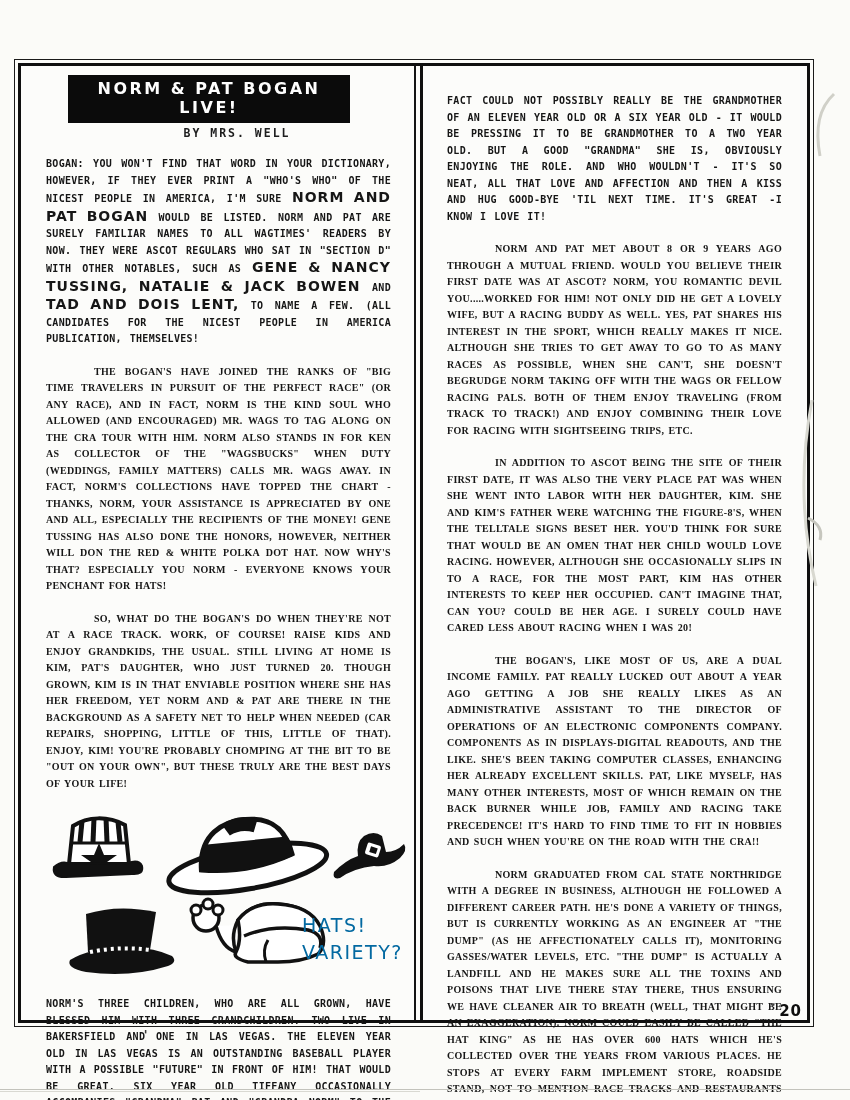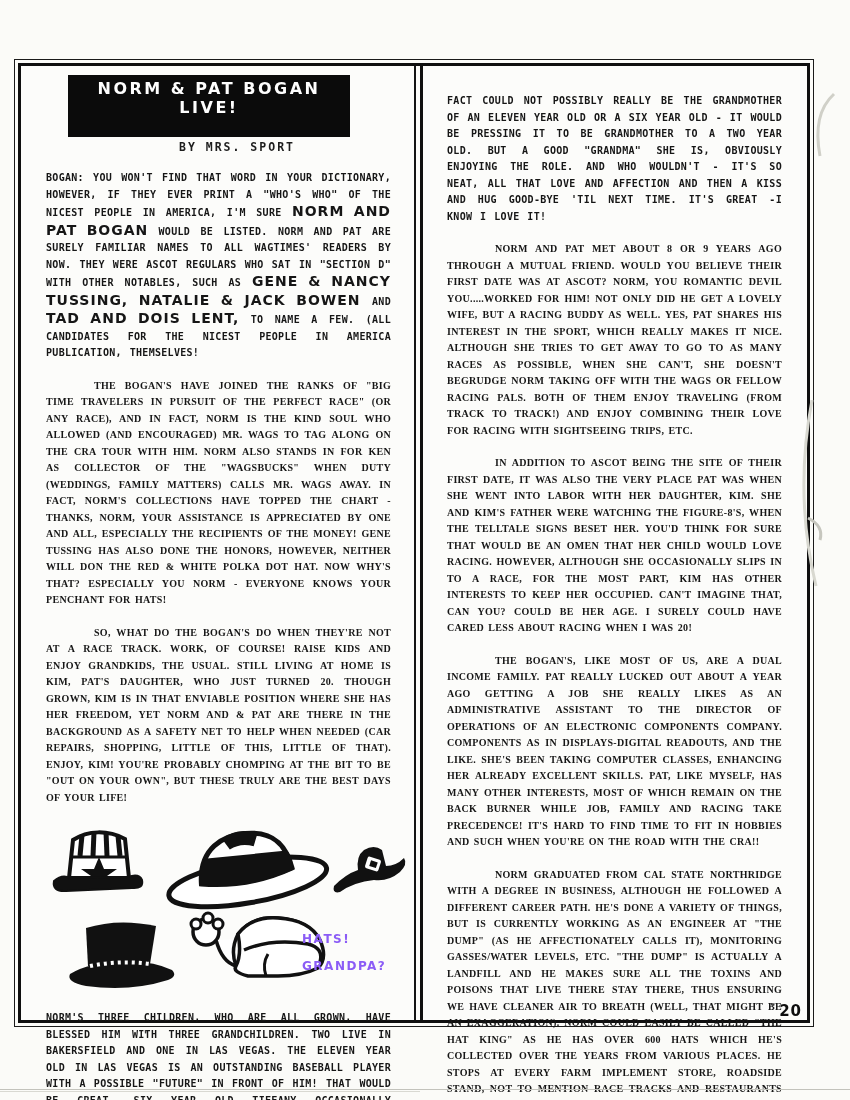--- a/index.html
+++ b/index.html
@@ -22,21 +22,21 @@
   .col-left{width:393px;padding:5px 7px 0 9px;}
   .col-right{flex:1;padding:11px 9px 0 8px;position:relative;}
   .divider{width:4px;border-left:2px solid #141414;border-right:3px solid #0f0f0f;}
   
   .header{margin:4px 0 9px 0;}
   .title-bar{
     display:block;width:278px;margin-left:38px;
     background:#0b0b0b;color:#fefefe;text-align:center;
     font-family:"DejaVu Sans",sans-serif;font-weight:bold;
     font-size:16px;letter-spacing:2.5px;
-    padding:4px 2px 20px 2px;
+    padding:4px 2px 6px 2px;
   }
   .byline{
     display:block;width:278px;margin-left:38px;
     text-align:center;padding-left:60px;box-sizing:border-box;
     font-family:"DejaVu Sans Mono",monospace;font-weight:bold;
     font-size:11.5px;letter-spacing:2px;color:#1d1d1d;
     margin-top:3px;
   }
   
   .para{
@@ -48,23 +48,23 @@
   .para.indent{text-indent:48px;font-family:Liberation Serif, serif;}
   .display-name{
     font-family:"DejaVu Sans",sans-serif;font-weight:bold;
     font-size:14px;letter-spacing:1px;word-spacing:1px;
   }
   
   .hats{position:relative;height:172px;margin:3px 0 3px 0;}
   .hat{position:absolute;}
   .hats-caption{
     position:absolute;left:272px;top:104px;width:105px;
-    font-family:"DejaVu Sans",sans-serif;font-weight:bold;
-    font-size:12px;letter-spacing:1.5px;line-height:27px;
-    text-align:left;color:#8b5cf6;
+    font-family:"DejaVu Sans",sans-serif;font-weight:normal;
+    font-size:19px;letter-spacing:1.5px;line-height:27px;
+    text-align:left;color:#0369a1;
   }
   .hats-caption .cap2{padding-left:0px;}
   
   .page-num{
     position:absolute;right:5px;bottom:0px;
     font-family:"DejaVu Sans",sans-serif;font-weight:bold;
     font-size:15px;letter-spacing:1px;color:#0e0e0e;
   }
   .page-num .mark{font-size:8px;vertical-align:6px;font-weight:bold;letter-spacing:0;padding-right:4px;color:#333;}
   
@@ -83,21 +83,21 @@
   .scan-curl{position:absolute;pointer-events:none;}
 </style>
 </head>
 <body>
 
 <div class="border-box">
 
   <div class="col col-left">
     <div class="header">
       <span class="title-bar">NORM &amp; PAT BOGAN LIVE!</span>
-      <span class="byline">BY MRS. SPORT</span>
+      <span class="byline">BY MRS. WELL</span>
     </div>
 
     <div id="left-paras-1">
         <p class="para"><span>BOGAN:  YOU WON'T FIND THAT WORD IN YOUR DICTIONARY, HOWEVER, IF THEY EVER PRINT A "WHO'S WHO" OF THE NICEST PEOPLE IN AMERICA, I'M SURE </span><span class="display-name">NORM AND PAT BOGAN</span><span> WOULD BE LISTED. NORM AND PAT ARE SURELY FAMILIAR NAMES TO ALL WAGTIMES' READERS BY NOW.  THEY WERE ASCOT REGULARS WHO SAT IN "SECTION D" WITH OTHER NOTABLES, SUCH AS </span><span class="display-name">GENE &amp; NANCY TUSSING, NATALIE &amp; JACK BOWEN</span><span> AND </span><span class="display-name">TAD AND DOIS LENT,</span><span> TO NAME A FEW.  (ALL CANDIDATES FOR THE NICEST PEOPLE IN AMERICA PUBLICATION, THEMSELVES!</span></p>
         <p class="para indent"><span>THE BOGAN'S HAVE JOINED THE RANKS OF "BIG TIME TRAVELERS IN PURSUIT OF THE PERFECT RACE" (OR ANY RACE), AND IN FACT, NORM IS THE KIND SOUL WHO ALLOWED (AND ENCOURAGED) MR. WAGS TO TAG ALONG ON THE CRA TOUR WITH HIM.  NORM ALSO STANDS IN FOR KEN AS COLLECTOR OF THE "WAGSBUCKS" WHEN DUTY (WEDDINGS, FAMILY MATTERS) CALLS MR. WAGS AWAY.  IN FACT, NORM'S COLLECTIONS HAVE TOPPED THE CHART - THANKS, NORM, YOUR ASSISTANCE IS APPRECIATED BY ONE AND ALL, ESPECIALLY THE RECIPIENTS OF THE MONEY! GENE TUSSING HAS ALSO DONE THE HONORS, HOWEVER, NEITHER WILL DON THE RED &amp; WHITE POLKA DOT HAT.  NOW WHY'S THAT?  ESPECIALLY YOU NORM - EVERYONE KNOWS YOUR PENCHANT FOR HATS!</span></p>
         <p class="para indent"><span>SO, WHAT DO THE BOGAN'S DO WHEN THEY'RE NOT AT A RACE TRACK. WORK, OF COURSE!  RAISE KIDS AND ENJOY GRANDKIDS, THE USUAL. STILL LIVING AT HOME IS KIM, PAT'S DAUGHTER, WHO JUST TURNED 20.  THOUGH GROWN, KIM IS IN THAT ENVIABLE POSITION WHERE SHE HAS HER FREEDOM, YET NORM AND &amp; PAT ARE THERE IN THE BACKGROUND AS A SAFETY NET TO HELP WHEN NEEDED (CAR REPAIRS, SHOPPING, LITTLE OF THIS, LITTLE OF THAT).  ENJOY, KIM! YOU'RE PROBABLY CHOMPING AT THE BIT TO BE "OUT ON YOUR OWN", BUT THESE TRULY ARE THE BEST DAYS OF YOUR LIFE!</span></p>
       </div>
 
     <div class="hats">
 
@@ -139,21 +139,21 @@
         <circle cx="26" cy="8" r="5" fill="#fff" stroke="#111" stroke-width="3"></circle>
         <circle cx="36" cy="14" r="5" fill="#fff" stroke="#111" stroke-width="3"></circle>
         <path d="M34,30 Q40,52 54,56 Q48,40 56,24 Q70,6 96,8 Q124,10 134,26" fill="#fff" stroke="#111" stroke-width="3.5"></path>
         <path d="M56,24 Q70,6 96,8 Q128,10 138,30 Q146,48 136,58 Q120,66 96,66 L66,66 Q50,62 54,56 Q60,44 56,24 Z" fill="#fff" stroke="#111" stroke-width="3.5"></path>
         <path d="M62,40 Q90,28 126,34 Q142,38 138,52" fill="none" stroke="#111" stroke-width="3.5"></path>
         <path d="M84,66 Q80,54 86,44" fill="none" stroke="#111" stroke-width="3"></path>
       </svg>
 
       <div class="hats-caption">
         <div>HATS!</div>
-        <div class="cap2">GRANDPA?</div>
+        <div class="cap2">VARIETY?</div>
       </div>
     </div>
 
     <div id="left-paras-2">
         <p class="para"><span>NORM'S THREE CHILDREN, WHO ARE ALL GROWN, HAVE BLESSED HIM WITH THREE GRANDCHILDREN.  TWO LIVE IN BAKERSFIELD AND ONE IN LAS VEGAS.  THE ELEVEN YEAR OLD IN LAS VEGAS IS AN OUTSTANDING BASEBALL PLAYER WITH A POSSIBLE "FUTURE" IN FRONT OF HIM! THAT WOULD BE GREAT.  SIX YEAR OLD TIFFANY OCCASIONALLY ACCOMPANIES "GRANDMA" PAT AND "GRANDPA NORM" TO THE RACES -I'M SURE BROTHER RYAN WILL AS WELL WHEN HE GETS A LITTLE OLDER. "GRANDMA" PAT DOESN'T LOOK LIKE A GRANDMA ONE LITTLE BIT - AND IN</span></p>
       </div>
   </div>
 
   <div class="divider"></div>
 

